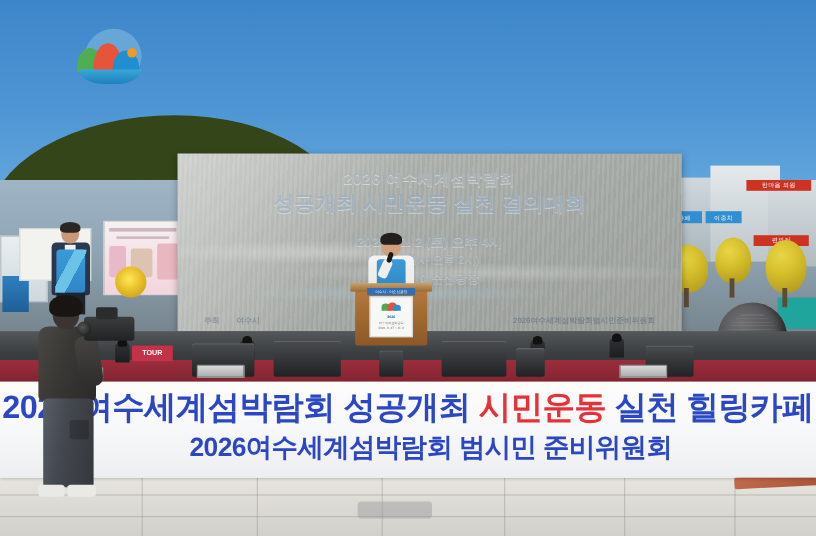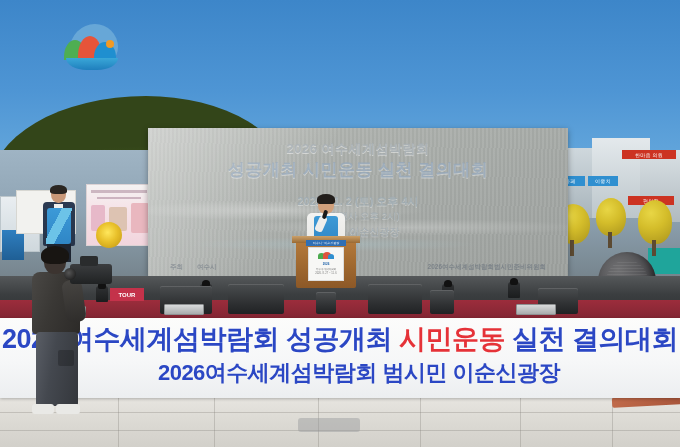--- a/index.html
+++ b/index.html
@@ -485,22 +485,22 @@
     <div class="cm-shoe" style="left:4px; width:22px;"></div>
     <div class="cm-shoe" style="left:28px; width:24px;"></div>
     <div class="camera">
       <div class="cam-body"></div>
       <div class="cam-lens"></div>
       <div class="cam-top"></div>
     </div>
   </div>
 
   <div class="banner">
-    <div class="banner-line1"><span>2026 여수세계섬박람회 성공개최 </span><span class="red">시민운동</span><span> 실천 결의대회</span></div>
-    <div class="banner-line2">2026여수세계섬박람회 범시민 이순신광장</div>
+    <div class="banner-line1"><span>2026 여수세계섬박람회 성공개최 </span><span class="red">시민운동</span><span> 실천 힐링카페</span></div>
+    <div class="banner-line2">2026여수세계섬박람회 범시민 준비위원회</div>
   </div>
 
   <div class="banner-emblem">
     <div class="be-blob"></div>
     <div class="be-hill" style="left:2px;  width:22px; height:20px; background:#4eae52;"></div>
     <div class="be-hill" style="left:16px; width:24px; height:24px; background:#e6543a;"></div>
     <div class="be-hill" style="left:32px; width:22px; height:18px; background:#1f8fd0;"></div>
     <div class="be-water"></div>
     <div class="be-sun"></div>
   </div>

